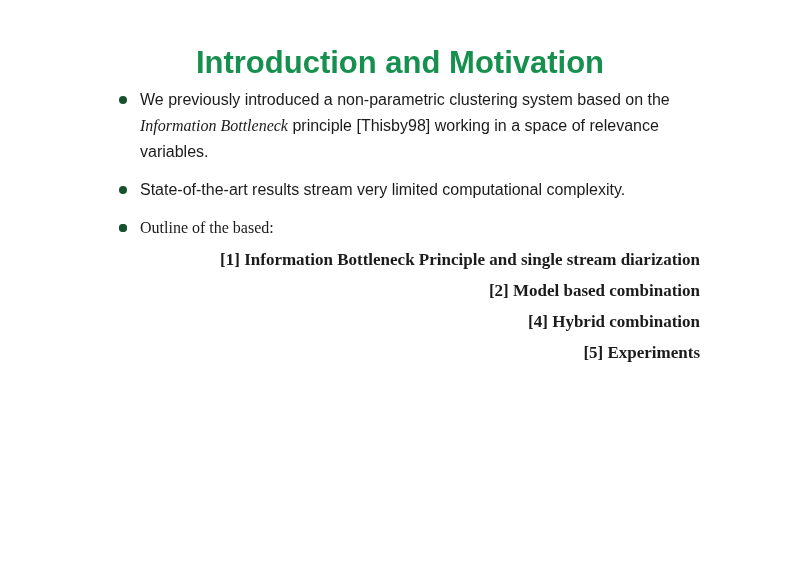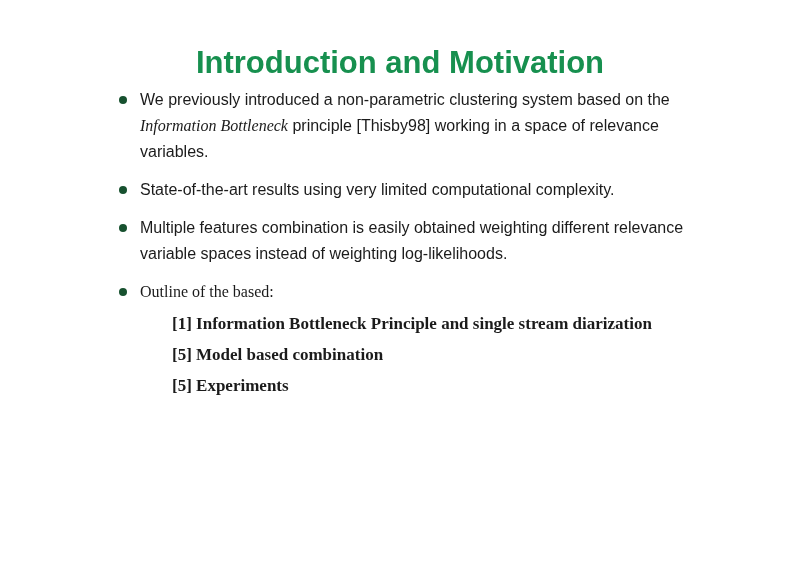--- a/index.html
+++ b/index.html
@@ -43,21 +43,21 @@
   }
   .serif-italic{
     font-family:"Liberation Serif","DejaVu Serif",serif;
     font-style:italic;
   }
   .outline-head{
     font-family:"Liberation Serif","DejaVu Serif",serif;
     font-weight:bold;
     font-size:17px;
   }
-  .outline-list{margin-top:6px;max-width:560px;}
+  .outline-list{margin-top:6px;max-width:560px;text-align:right;}
   .outline-item{
     font-family:"Liberation Serif","DejaVu Serif",serif;
     font-weight:bold;
     font-size:17px;
     line-height:25px;
     text-indent:32px;
     margin:0 0 6px 0;
   }
 </style>
 </head>
@@ -70,34 +70,34 @@
   <div class="content">
     <ul class="bullets">
 
       <li>
         <span class="dot"></span>
         <span>We previously introduced a non-parametric clustering system based on the </span><span class="serif-italic">Information Bottleneck</span><span> principle [Thisby98] working in a space of relevance variables.</span>
       </li>
 
       <li>
         <span class="dot"></span>
-        <span>State-of-the-art results using very limited computational complexity.</span>
+        <span>State-of-the-art results stream very limited computational complexity.</span>
       </li>
 
       <li>
         <span class="dot"></span>
-        <span>Multiple features combination is easily obtained weighting different relevance variable spaces instead of weighting log-likelihoods.</span>
       </li>
 
       <li class="outline-head">
         <span class="dot"></span>
         <span>Outline of the based:</span>
 
         <div class="outline-list">
           <p class="outline-item">[1] Information Bottleneck Principle and single stream diarization</p>
-          <p class="outline-item">[5] Model based combination</p>
+          <p class="outline-item">[2] Model based combination</p>
+          <p class="outline-item">[4] Hybrid combination</p>
           <p class="outline-item">[5] Experiments</p>
         </div>
       </li>
 
     </ul>
   </div>
 </div>
 
 </body></html>

